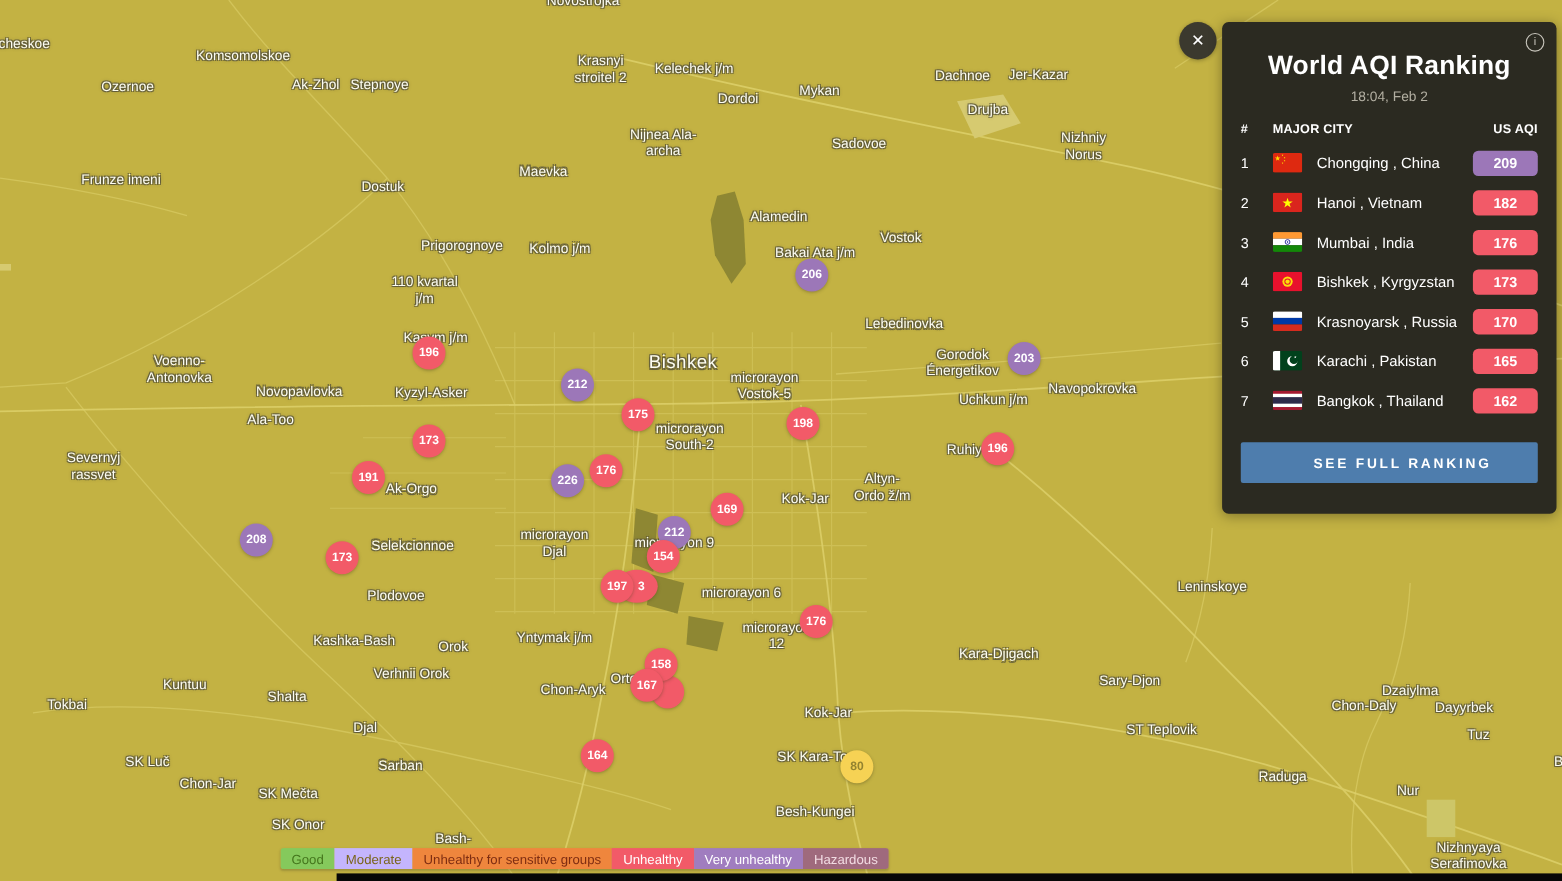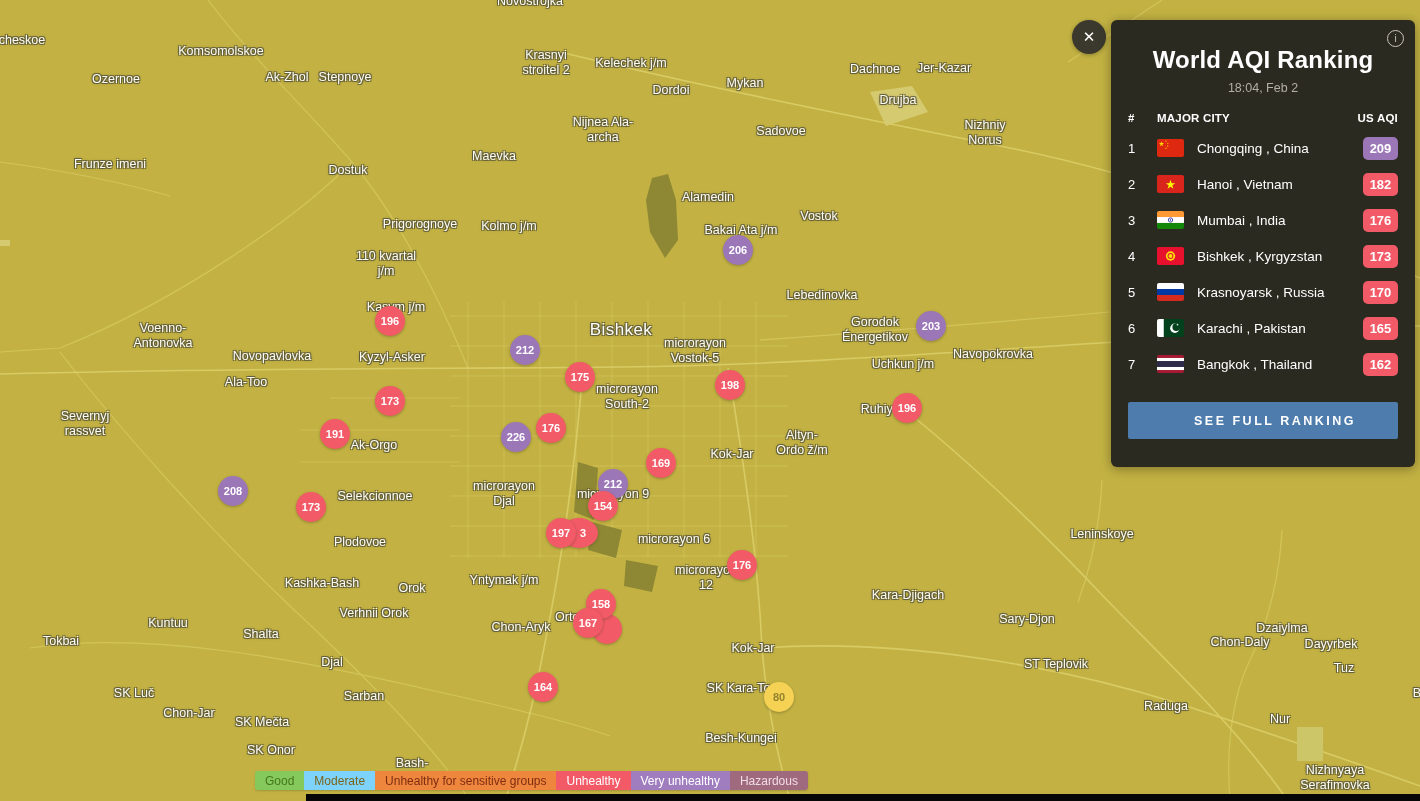--- a/index.html
+++ b/index.html
@@ -34,21 +34,21 @@
   .cols{display:flex;align-items:center;padding:0 17px;margin-top:17px;
     font-weight:bold;font-size:11.5px;letter-spacing:.2px;}
   .cols .c-rank{width:29px;}
   .cols .c-city{flex:1;}
   .rank-rows{margin-top:6px;}
   .rank-row{display:flex;align-items:center;height:36px;padding:0 17px;cursor:pointer;}
   .rank-row .rk{width:29px;font-size:13px;}
   .rank-row .flag{width:27px;height:18px;margin-right:13px;border-radius:2px;overflow:hidden;flex:none;}
   .rank-row .flag svg{display:block;width:100%;height:100%;}
   .rank-row .city{flex:1;font-size:13.5px;white-space:nowrap;}
-  .badge{width:35px;height:23px;border-radius:5px;display:flex;align-items:center;
+  .badge{width:59px;height:23px;border-radius:5px;display:flex;align-items:center;
     justify-content:center;font-weight:bold;font-size:13px;color:#fff;flex:none;}
   .full-btn{margin:20px 17px 0;height:37px;background:#4e7dad;border-radius:2px;
     display:flex;align-items:center;justify-content:center;font-size:12.5px;font-weight:bold;
     letter-spacing:2.5px;cursor:pointer;}
   .close-btn{position:absolute;left:1072px;top:20px;width:34px;height:34px;border-radius:50%;
     background:#3b392e;color:#fff;display:flex;align-items:center;justify-content:center;
     font-size:15px;cursor:pointer;box-shadow:0 1px 4px rgba(0,0,0,.3);}
 </style>
 </head>
 <body>
@@ -209,21 +209,21 @@
       <div class="marker unhealthy" style="left: 742px; top: 565px; background: rgb(242, 90, 104);">176</div>
       <div class="marker unhealthy" style="left: 607px; top: 629px; background: rgb(242, 90, 104);"></div>
       <div class="marker unhealthy" style="left: 601px; top: 604px; background: rgb(242, 90, 104);">158</div>
       <div class="marker unhealthy" style="left: 588px; top: 623px; background: rgb(242, 90, 104);">167</div>
       <div class="marker unhealthy" style="left: 543px; top: 687px; background: rgb(242, 90, 104);">164</div>
       <div class="marker moderate" style="left: 779px; top: 697px; background: rgb(246, 210, 84);">80</div>
     </div>
 
   <div class="legend" id="legend">
       <span style="background: rgb(133, 201, 92); color: rgb(69, 118, 29);">Good</span>
-      <span style="background: #7dd3fc; color: rgb(122, 100, 26);">Moderate</span>
+      <span style="background: #c4b5fd; color: rgb(122, 100, 26);">Moderate</span>
       <span style="background: rgb(239, 134, 61); color: rgb(126, 45, 18);">Unhealthy for sensitive groups</span>
       <span style="background: rgb(242, 90, 104); color: rgb(255, 255, 255);">Unhealthy</span>
       <span style="background: rgb(160, 125, 191); color: rgb(255, 255, 255);">Very unhealthy</span>
       <span style="background: rgb(159, 106, 125); color: rgb(242, 220, 227);">Hazardous</span>
     </div>
 
   <div class="bottom-bar"></div>
 
   <div class="close-btn">
     <span>✕</span>

